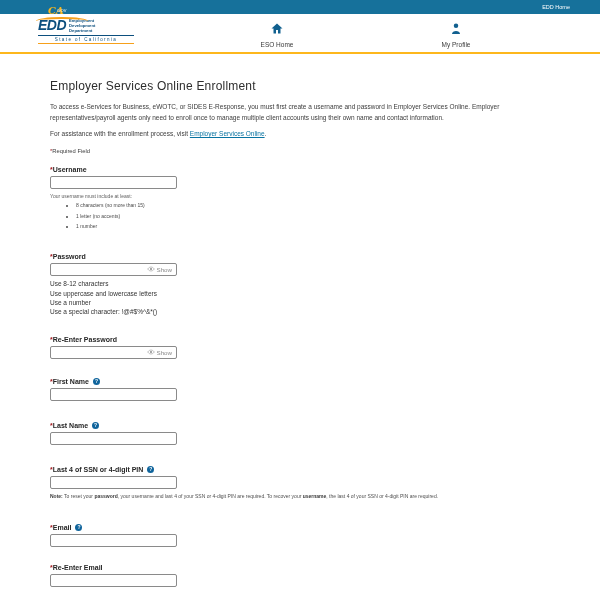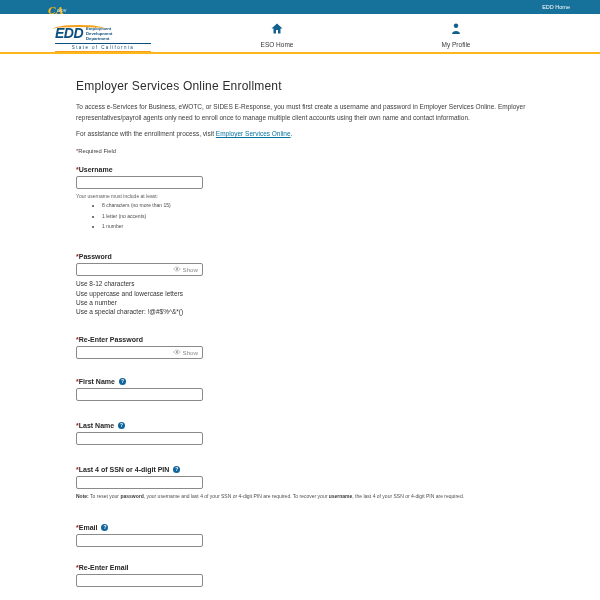--- a/index.html
+++ b/index.html
@@ -10,39 +10,39 @@
   .topbar { height:14px; background:#16719b; position:relative; }
   .ca-logo { position:absolute; left:48px; top:0; height:14px; cursor:pointer; }
   .ca-script { font-family:"DejaVu Serif", serif; font-style:italic; font-weight:bold;
     font-size:10px; color:#fdb71c; line-height:14px;margin-top:36px; }
   .ca-gov { font-size:4px; color:#ffffff; position:absolute; left:9px; top:8px; letter-spacing:.3px; }
   .topbar-link { position:absolute; right:30px; top:0; line-height:14px;
     font-size:5.5px; color:#ffffff; text-decoration:none; cursor:pointer; }
 
   
   .header { height:40px; background:#fff; border-bottom:2px solid #fdb71c; position:relative; }
-  .edd-logo { position:absolute; left:55px; top:4px; width:100px; cursor:pointer;margin-top:8px; }
+  .edd-logo { position:absolute; left:38px; top:4px; width:100px; cursor:pointer; }
   .edd-arc { width:52px; height:8px; border-top:2px solid #f6a01a; border-radius:50%;
     position:absolute; left:-2px; top:-1px; }
   .edd-row { display:flex; align-items:flex-end; gap:3px; }
   .edd-acronym { font-size:14px; font-weight:bold; font-style:italic; color:#0c4f7e;
     letter-spacing:-.5px; line-height:15px; }
   .edd-words { display:flex; flex-direction:column; }
   .edd-words span { font-size:4.2px; font-weight:bold; color:#0c4f7e; line-height:5px; }
   .edd-tagline { font-size:4.5px; color:#0c4f7e; letter-spacing:1.4px; margin-top:2px;
     border-top:1px solid #0c4f7e; border-bottom:1px solid #f6a01a; padding:1px 0; width:96px;
     text-align:center; }
   .hnav { position:absolute; top:6px; width:70px; display:flex; flex-direction:column;
     align-items:center; gap:3px; cursor:pointer; text-decoration:none; }
   .hnav-home { left:242px; }
   .hnav-profile { left:421px; }
   .hnav-label { font-size:6.5px; color:#3a3a3a; }
 
   
-  .content { padding:0 76px; }
+  .content { padding:0 50px; }
   h1 { font-size:12px; font-weight:400; color:#2d2d2d; margin-top:25px; letter-spacing:.2px; }
   .intro { font-size:6.5px; color:#3c3c3c; margin-top:9px; line-height:1.65; width:500px; }
   .assist { font-size:6.5px; color:#3c3c3c; margin-top:7px; }
   .assist a { color:#0873a1; text-decoration:underline; cursor:pointer; }
   .required-note { font-size:5.8px; color:#3c3c3c; margin-top:11px; }
   .asterisk { color:#a31d22; }
 
   .label-row { display:flex; align-items:center; gap:4px; }
   .field-label { font-size:7px; font-weight:bold; color:#262626; }
   .help-icon { width:7px; height:7px; border-radius:50%; background:#0f649c; color:#fff;

